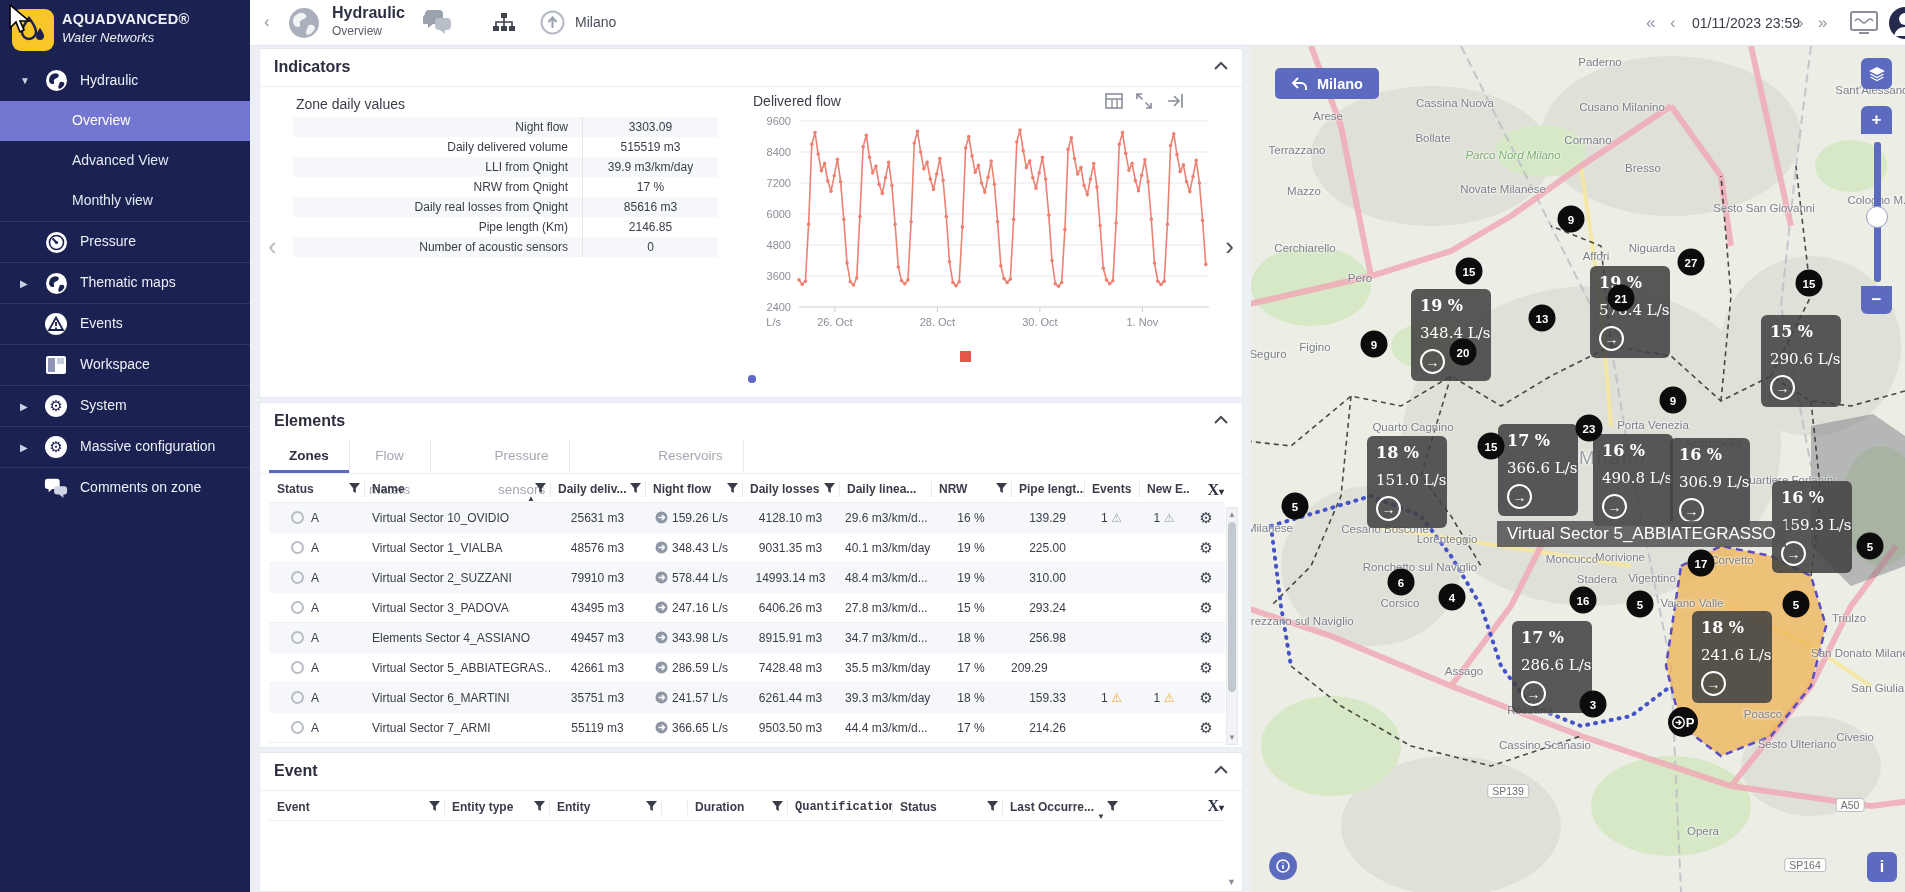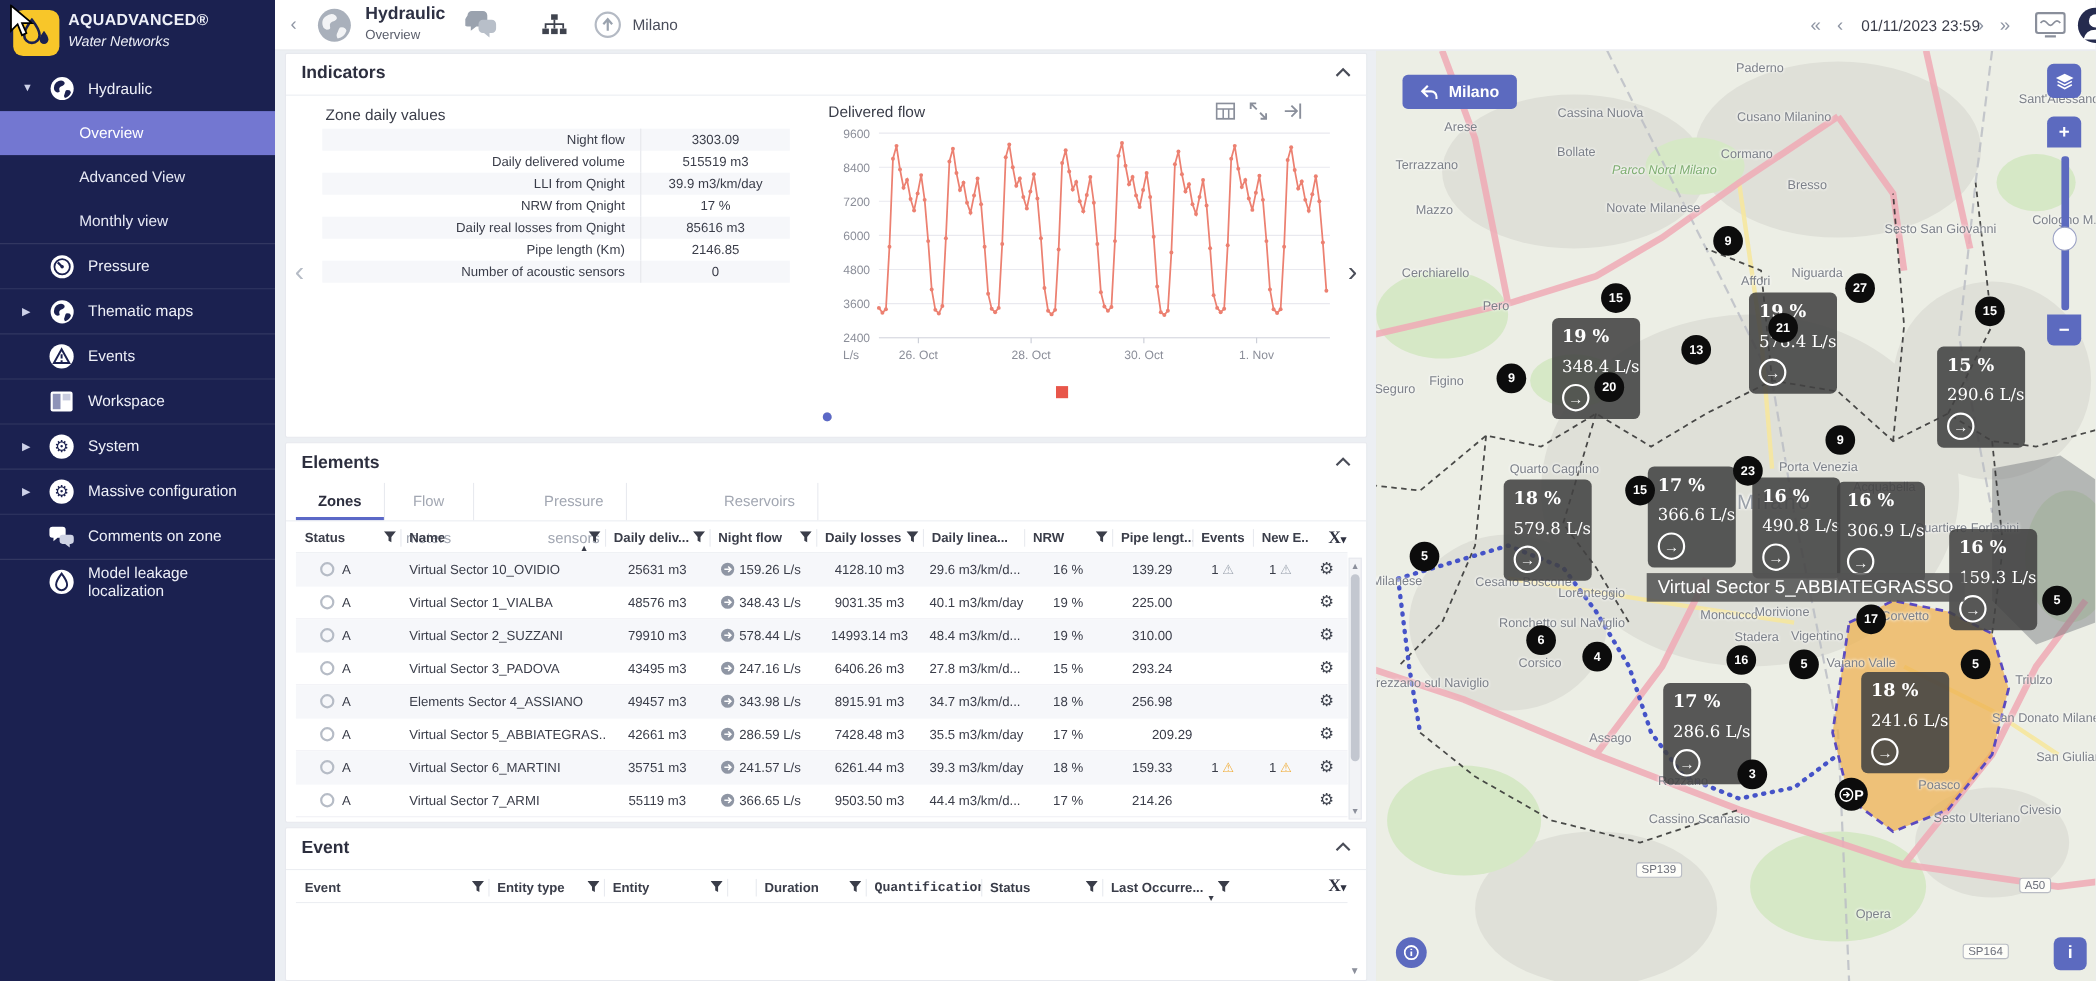--- a/index.html
+++ b/index.html
@@ -180,29 +180,20 @@
         <span class="two-line" style="">Massive configuration</span>
       </div>
       <div class="mi">
         <span class="ico">
           <svg width="26" height="22" viewBox="0 0 26 22">
             <path d="M1 4 a3 3 0 0 1 3-3 h10 a3 3 0 0 1 3 3 v5 a3 3 0 0 1 -3 3 h-5 l-4 3.5 v-3.5 h-1 a3 3 0 0 1 -3-3 Z" fill="#fff"></path>
             <path d="M11 12 a3 3 0 0 1 3-3 h8 a3 3 0 0 1 3 3 v3 a3 3 0 0 1 -3 3 h-1 v3.5 l-4.5 -3.5 h-2.5 a3 3 0 0 1 -3-3 Z" fill="#cfd3e4"></path>
           </svg>
         </span>
         <span class="two-line" style="">Comments on zone</span>
-      </div>
-      <div class="mi">
-        <span class="ico">
-          <svg width="24" height="24" viewBox="0 0 24 24">
-            <circle cx="12" cy="12" r="11" fill="#fff"></circle>
-            <path d="M12 4.5 C12 4.5 7 11 7 14.5 a5 5 0 0 0 10 0 C17 11 12 4.5 12 4.5 Z" fill="none" stroke="#1b2150" stroke-width="1.8"></path>
-          </svg>
-        </span>
-        <span class="two-line" style="max-width:150px;white-space:normal;">Model leakage localization</span>
       </div>
     </div>
 </div>
 
 <div id="hdr">
   <div class="hdr-item nav-gly" style="left:14px;top:12px;">‹</div>
   <svg class="hdr-item" style="left:36px;top:5px;" width="36" height="36" viewBox="0 0 36 36">
     <circle cx="18" cy="18" r="15" fill="#a9b0bb"></circle>
     <path d="M10 10 q5 -4 9 -1 q3 3 -1 5 q-5 1 -4 5 q1 3 -3 3 q-4 -1 -4 -6 q0 -4 3 -6 Z M23 20 q5 -1 6 3 q-2 6 -8 7 q-2 -3 0 -6 q1 -3 2 -4 Z" fill="#fff" opacity=".85"></path>
   </svg>
@@ -592,21 +583,21 @@
         <div class="td" style="left:0px;width:95px;text-align:left;"><span style="padding-left:22px;"><span class="radio"></span>A</span></div>
         <div class="td" style="left:95px;width:186px;text-align:left;"><span style="padding-left:8px;">Virtual Sector 5_ABBIATEGRAS...</span></div>
         <div class="td" style="left:281px;width:95px;text-align:center;">42661 m3</div>
         <div class="td" style="left:376px;width:97px;text-align:left;"><span style="padding-left:10px;"><svg width="13" height="13" viewBox="0 0 13 13" style="vertical-align:-2px;margin-right:4px;">
               <circle cx="6.5" cy="6.5" r="6" fill="#8f96a4"></circle>
               <path d="M3.5 6.5 h6 M7 4 l2.5 2.5 L7 9" stroke="#fff" stroke-width="1.4" fill="none"></path>
             </svg>286.59 L/s</span></div>
         <div class="td" style="left:473px;width:97px;text-align:center;">7428.48 m3</div>
         <div class="td" style="left:570px;width:92px;text-align:left;"><span style="padding-left:6px;">35.5 m3/km/day</span></div>
         <div class="td" style="left:662px;width:80px;text-align:center;">17 %</div>
-        <div class="td" style="left:742px;width:73px;text-align:right;">209.29</div>
+        <div class="td" style="left:742px;width:73px;text-align:left;">209.29</div>
         <div class="td" style="left:815px;width:55px;text-align:center;"></div>
         <div class="td" style="left:870px;width:50px;text-align:center;"></div>
         <div class="td" style="left:920px;width:34px;text-align:center;"><span class="gear">⚙</span></div>
       </div>
       <div style="position:relative;height:30px;border-bottom:1px solid #f0f1f5;">
         <div class="row-bg alt" style="top:0;"></div>
         <div class="td" style="left:0px;width:95px;text-align:left;"><span style="padding-left:22px;"><span class="radio"></span>A</span></div>
         <div class="td" style="left:95px;width:186px;text-align:left;"><span style="padding-left:8px;">Virtual Sector 6_MARTINI</span></div>
         <div class="td" style="left:281px;width:95px;text-align:center;">35751 m3</div>
         <div class="td" style="left:376px;width:97px;text-align:left;"><span style="padding-left:10px;"><svg width="13" height="13" viewBox="0 0 13 13" style="vertical-align:-2px;margin-right:4px;">
@@ -806,21 +797,21 @@
       <div class="tip" style="left: 160px; top: 243px;"><div class="pct">19 %</div>
                  <div class="flow">348.4 L/s</div>
                  <div class="go">→</div></div>
       <div class="tip" style="left: 339px; top: 220px;"><div class="pct">19 %</div>
                  <div class="flow">578.4 L/s</div>
                  <div class="go">→</div></div>
       <div class="tip" style="left: 510px; top: 269px;"><div class="pct">15 %</div>
                  <div class="flow">290.6 L/s</div>
                  <div class="go">→</div></div>
       <div class="tip" style="left: 116px; top: 390px;"><div class="pct">18 %</div>
-                 <div class="flow">579.8 L/s</div>
+                 <div class="flow">151.0 L/s</div>
                  <div class="go">→</div></div>
       <div class="tip" style="left: 247px; top: 378px;"><div class="pct">17 %</div>
                  <div class="flow">366.6 L/s</div>
                  <div class="go">→</div></div>
       <div class="tip" style="left: 342px; top: 388px;"><div class="pct">16 %</div>
                  <div class="flow">490.8 L/s</div>
                  <div class="go">→</div></div>
       <div class="tip" style="left: 419px; top: 392px;"><div class="pct">16 %</div>
                  <div class="flow">306.9 L/s</div>
                  <div class="go">→</div></div>

